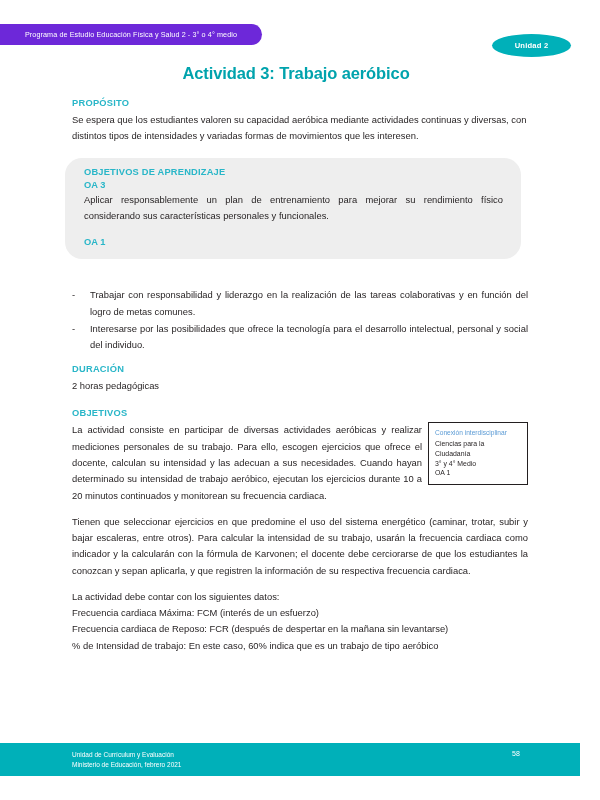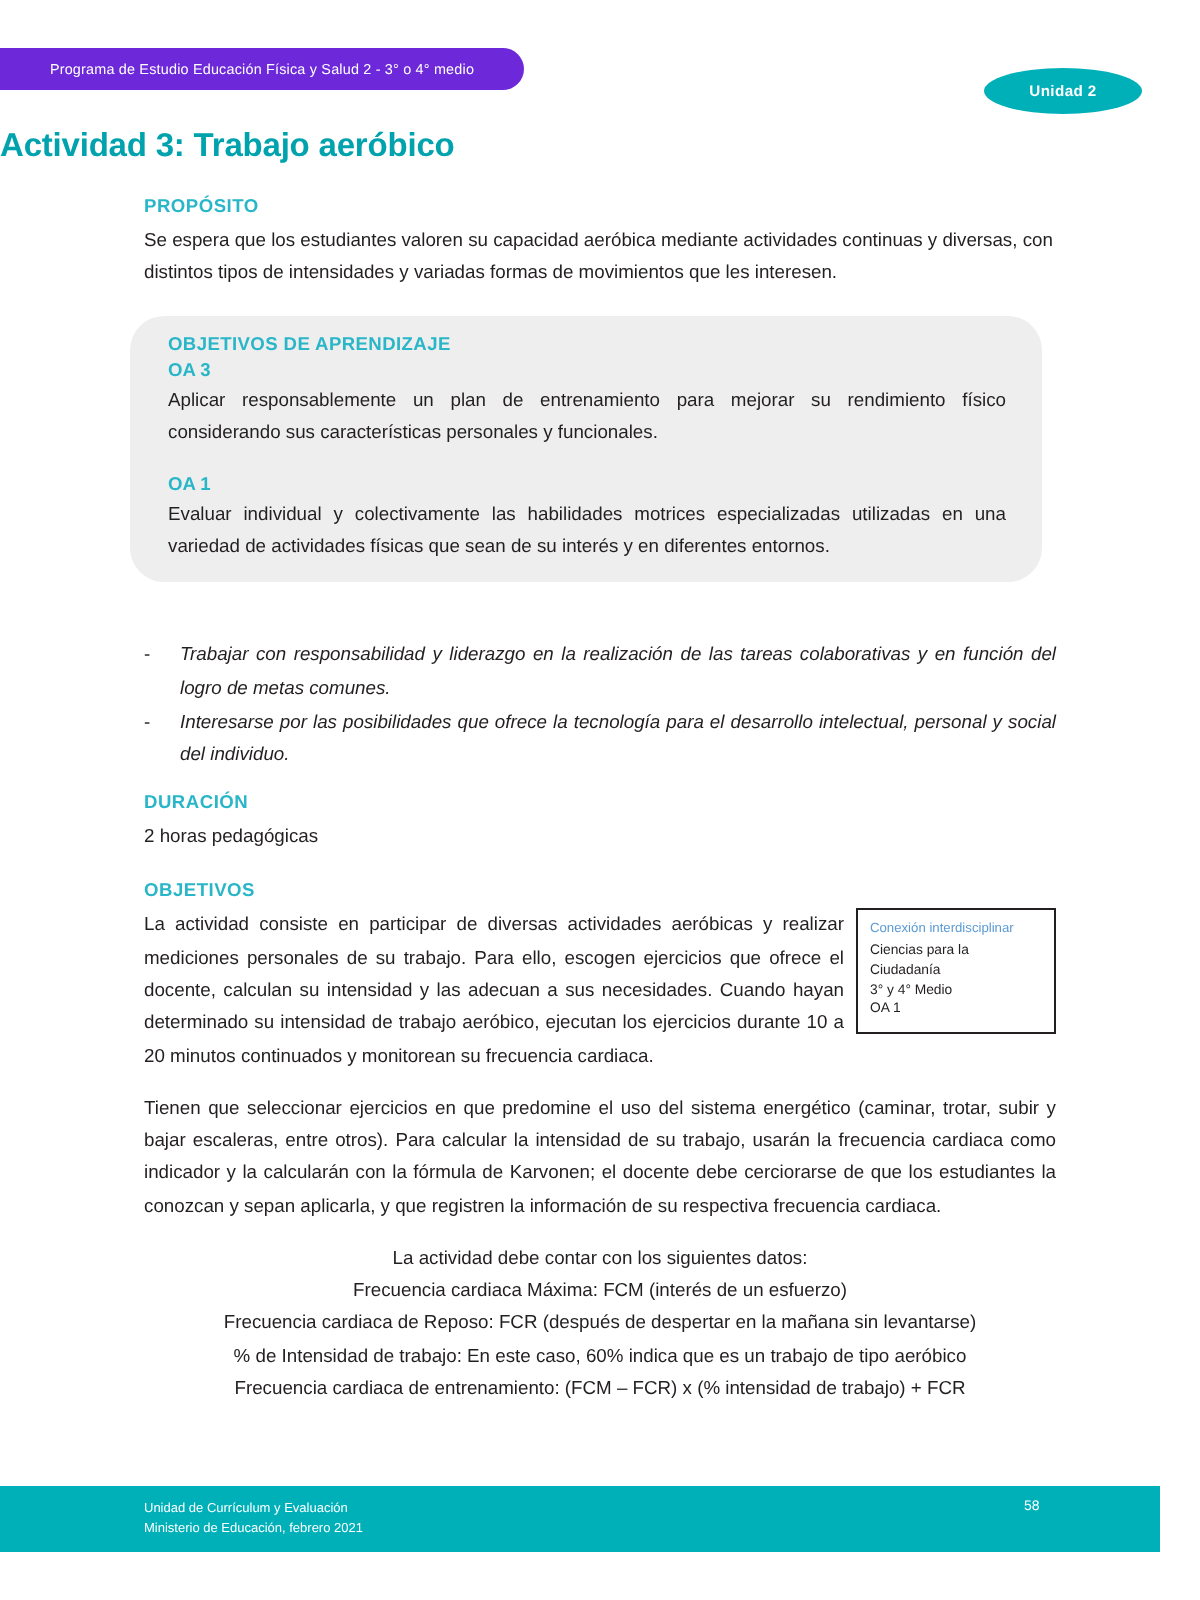--- a/index.html
+++ b/index.html
@@ -58,21 +58,21 @@
     font-weight: bold;
     letter-spacing: 0.2px;
   }
 
   
   .page-title {
     position: absolute;
     top: 64px;
     left: 0;
     width: 592px;
-    text-align: left;
+    text-align: center;
     font-size: 16.5px;
     font-weight: bold;
     color: #00a3ad;
     letter-spacing: -0.1px;
   }
 
   
   .content {
     position: absolute;
     left: 72px;
@@ -137,21 +137,21 @@
     display: flex;
     font-size: 9.4px;
     line-height: 16.2px;
     margin-bottom: 1px;
   }
   .dash-marker {
     width: 18px;
     flex: 0 0 18px;
     color: #231f20;
   }
-  .dash-body { flex: 1; text-align: justify; font-style: italic; }
+  .dash-body { flex: 1; text-align: justify; }
 
   
   .dev-row {
     position: relative;
     width: 456px;
   }
   .dev-para-wrapped {
     font-size: 9.4px;
     line-height: 16.3px;
     text-align: justify;
@@ -177,21 +177,20 @@
     font-size: 6.9px;
     line-height: 9.8px;
     margin: 0;
     color: #231f20;
   }
 
   .data-lines p {
     font-size: 9.4px;
     line-height: 16.3px;
     margin: 0;
-    text-align: center;
   }
 
   
   .footer-band {
     position: absolute;
     left: 0;
     top: 743px;
     width: 580px;
     height: 33px;
     background: #00b0b9;
@@ -238,21 +237,20 @@
 
   <div class="oa-box">
     <p class="oa-title">OBJETIVOS DE APRENDIZAJE</p>
 
     <p class="oa-code">OA 3</p>
     <p class="oa-text">Aplicar responsablemente un plan de entrenamiento para mejorar su rendimiento físico considerando sus características personales y funcionales.</p>
 
     <div class="oa-spacer"></div>
 
     <p class="oa-code">OA 1</p>
-    <p class="oa-text">Evaluar individual y colectivamente las habilidades motrices especializadas utilizadas en una variedad de actividades físicas que sean de su interés y en diferentes entornos.</p>
   </div>
 
   <div class="gap-lg"></div>
 
   <div>
     <div class="gap-sm"></div>
     <ul class="dash-list">
       <li class="dash-item">
         <span class="dash-marker">-</span>
         <span class="dash-body">Trabajar con responsabilidad y liderazgo en la realización de las tareas colaborativas y en función del logro de metas comunes.</span>
@@ -291,21 +289,20 @@
 
     <p class="body-text justify">Tienen que seleccionar ejercicios en que predomine el uso del sistema energético (caminar, trotar, subir y bajar escaleras, entre otros). Para calcular la intensidad de su trabajo, usarán la frecuencia cardiaca como indicador y la calcularán con la fórmula de Karvonen; el docente debe cerciorarse de que los estudiantes la conozcan y sepan aplicarla, y que registren la información de su respectiva frecuencia cardiaca.</p>
 
     <div class="gap-sm"></div>
 
     <div class="data-lines">
       <p>La actividad debe contar con los siguientes datos:</p>
       <p>Frecuencia cardiaca Máxima: FCM (interés de un esfuerzo)</p>
       <p>Frecuencia cardiaca de Reposo: FCR (después de despertar en la mañana sin levantarse)</p>
       <p>% de Intensidad de trabajo: En este caso, 60% indica que es un trabajo de tipo aeróbico</p>
-      <p>Frecuencia cardiaca de entrenamiento: (FCM – FCR) x (% intensidad de trabajo) + FCR</p>
     </div>
   </div>
 
 </div>
 
 <div class="footer-band"></div>
 <div class="footer-left">
   <div>Unidad de Currículum y Evaluación</div>
   <div>Ministerio de Educación, febrero 2021</div>
 </div>

